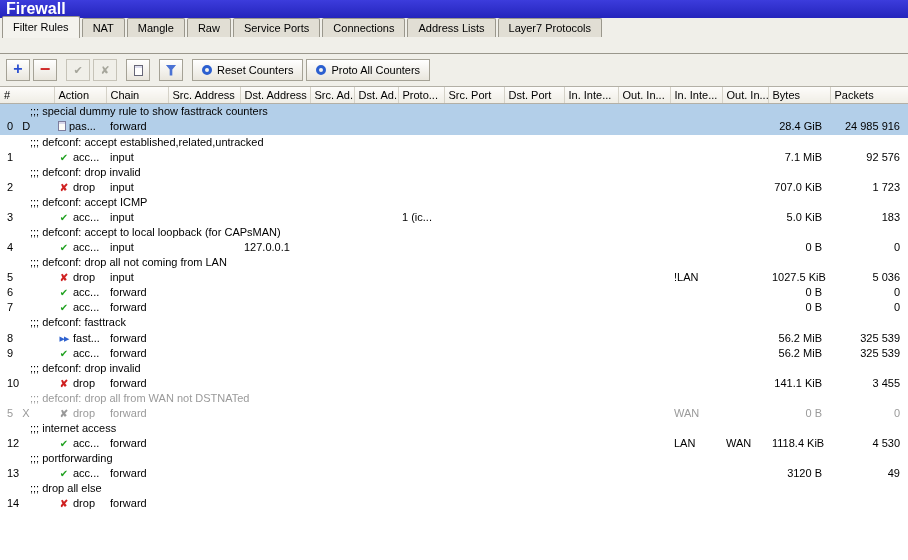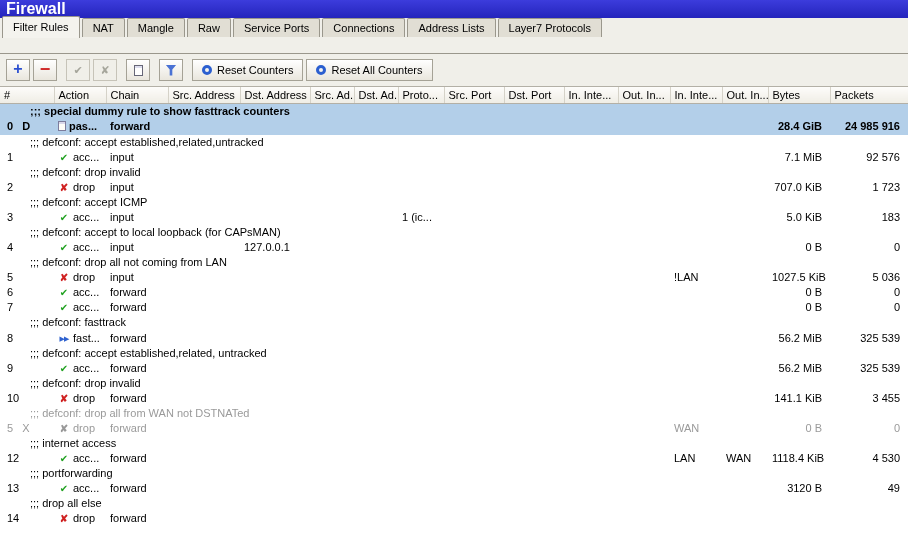--- a/index.html
+++ b/index.html
@@ -32,21 +32,21 @@
   .glyph-funnel { width:11px; height:11px; background:#4a72d4; clip-path:polygon(0 0,100% 0,62% 45%,62% 100%,38% 100%,38% 45%); }
   .glyph-ring { width:10px; height:10px; border-radius:50%; border:3px solid #2b5fd0; }
 
   
   .grid-wrap { flex:1 1 auto; background:#fff; overflow:hidden; border-top:1px solid #b3b0a6; }
   table { width:908px; table-layout:fixed; border-collapse:collapse; }
   th { height:16px; font-weight:normal; font-size:11px; text-align:left; padding:0 4px;
        background:linear-gradient(#fdfcfa,#efede5); border-right:1px solid #d5d2c8;
        border-bottom:1px solid #b3b0a6; white-space:nowrap; overflow:hidden; }
   td { height:15px; line-height:15px; padding:0 4px; font-size:11px; white-space:nowrap; overflow:hidden; }
-  tr.selected td { background:#b3cfe9;font-weight:bold; }
+  tr.selected td { background:#b3cfe9; }
   tr.disabled td { color:#9a9a9a; }
   td.comment-cell { padding-left:30px; }
   td.num-cell { padding-left:7px; }
   td.right { text-align:right; padding-right:8px; }
   .num-wrap { display:inline-flex; }
   .num-wrap .flag { margin-left:9px; }
   .action-wrap { display:inline-flex; align-items:center; gap:3px;text-align:right; }
   .ic { display:inline-flex; align-items:center; justify-content:center; width:12px; }
   .ic-accept { color:#21a121; font-size:10px; }
   .ic-drop { color:#cf2020; font-size:10px; font-weight:bold; }
@@ -96,21 +96,21 @@
     <button class="tbtn">
       <span class="glyph-funnel"></span>
     </button>
     <span class="tgap"></span>
     <button class="tbtn reset-btn">
       <span class="glyph-ring"></span>
       <span>Reset Counters</span>
     </button>
     <button class="tbtn reset-btn">
       <span class="glyph-ring"></span>
-      <span>Reset All Counters</span>
+      <span>Proto All Counters</span>
     </button>
   </div>
 
   <div class="grid-wrap">
     <table>
       <colgroup id="cols">
           <col style="width: 54px;">
           <col style="width: 52px;">
           <col style="width: 62px;">
           <col style="width: 72px;">
@@ -371,23 +371,20 @@
             <td></td>
             <td></td>
             <td></td>
             <td></td>
             <td></td>
             <td></td>
             <td class="right">56.2 MiB</td>
             <td class="right">325 539</td>
           </tr>
           <tr>
-            <td colspan="16" class="comment-cell">;;; defconf: accept established,related, untracked</td>
-          </tr>
-          <tr>
             <td class="num-cell"><span class="num-wrap">
                 <span>9</span>
               </span></td>
             <td><span class="action-wrap">
                 <span class="ic ic-accept">✔</span>
                 <span>acc...</span>
               </span></td>
             <td>forward</td>
             <td></td>
             <td></td>

